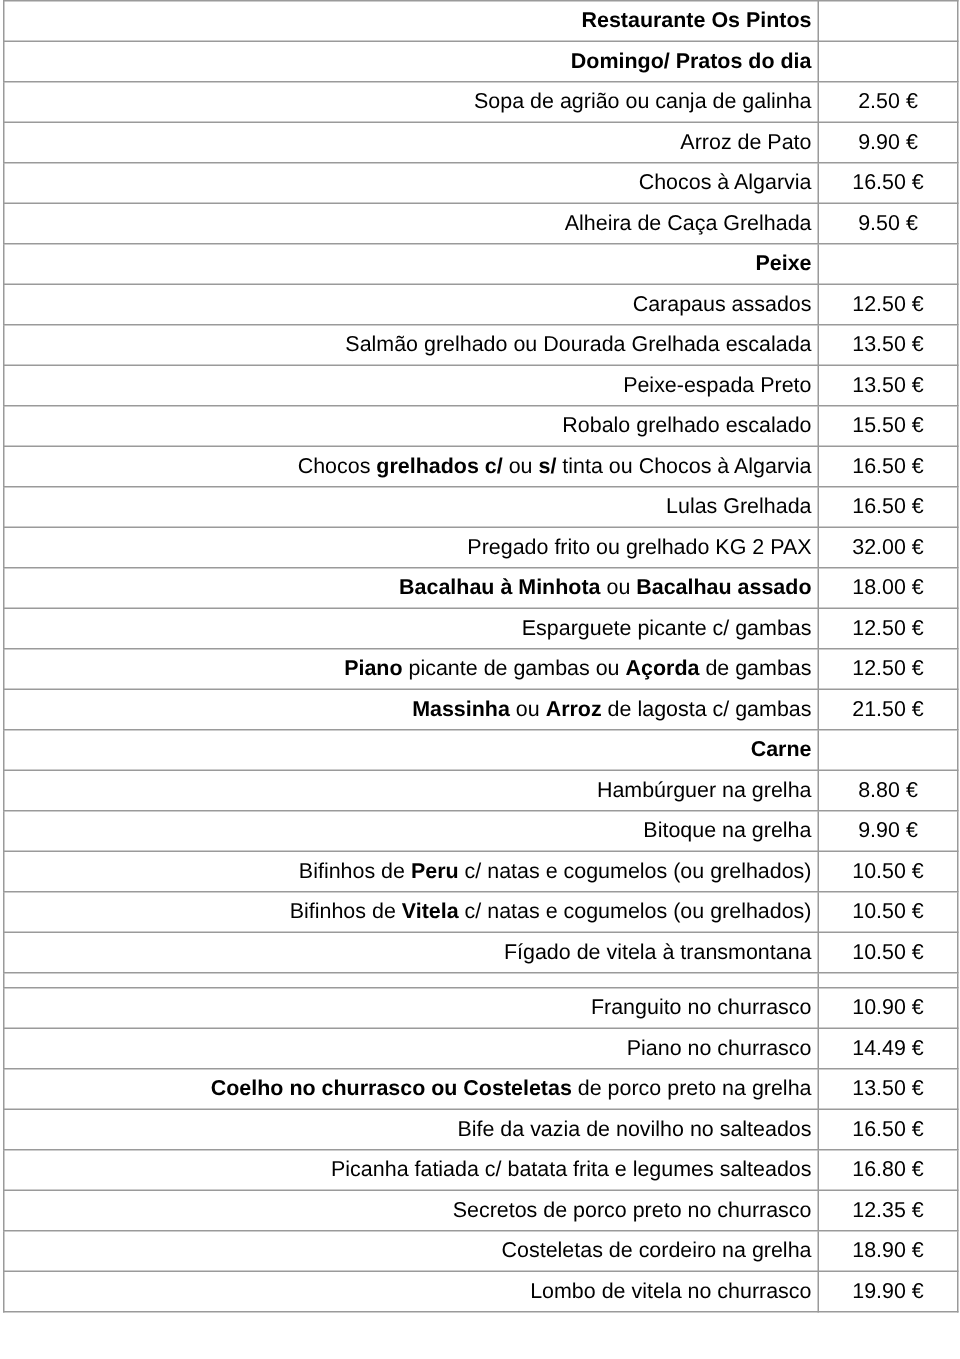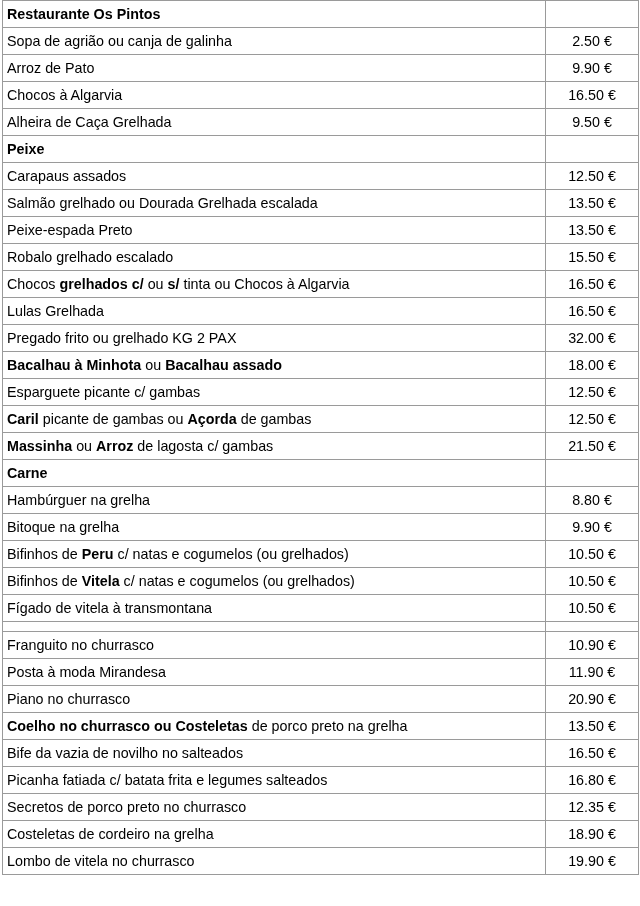--- a/index.html
+++ b/index.html
@@ -30,21 +30,21 @@
     font-size: 14.3px;
     line-height: 1.0;
     padding: 4px 4px 4px 4px;
     height: 18px;
     vertical-align: middle;
   }
   col.c-name { width: 543px; }
   col.c-price { width: 93px; }
 
   td.name {
-    text-align: left;
+    text-align: right;
   }
   td.price {
     text-align: center;
     font-size: 14px;
     white-space: nowrap;
   }
   tr.header td.name {
     font-weight: bold;
   }
   tr.section td.name {
@@ -63,20 +63,24 @@
   <table class="menu">
     <colgroup>
       <col class="c-name">
       <col class="c-price">
     </colgroup>
     <tbody id="menu-body">
         <tr class="header">
           <td class="name">Restaurante Os Pintos</td>
           <td class="price"></td>
         </tr>
+        <tr class="section">
+          <td class="name">Domingo/ Pratos do dia</td>
+          <td class="price"></td>
+        </tr>
         <tr class="item">
           <td class="name">Sopa de agrião ou canja de galinha</td>
           <td class="price">2.50 €</td>
         </tr>
         <tr class="item">
           <td class="name">Arroz de Pato</td>
           <td class="price">9.90 €</td>
         </tr>
         <tr class="item">
           <td class="name">Chocos à Algarvia</td>
@@ -120,21 +124,21 @@
         </tr>
         <tr class="item">
           <td class="name"><span class="b">Bacalhau à Minhota</span><span> ou </span><span class="b">Bacalhau assado</span></td>
           <td class="price">18.00 €</td>
         </tr>
         <tr class="item">
           <td class="name">Esparguete picante c/ gambas</td>
           <td class="price">12.50 €</td>
         </tr>
         <tr class="item">
-          <td class="name"><span class="b">Caril</span><span> picante de gambas ou </span><span class="b">Açorda</span><span> de gambas</span></td>
+          <td class="name"><span class="b">Piano</span><span> picante de gambas ou </span><span class="b">Açorda</span><span> de gambas</span></td>
           <td class="price">12.50 €</td>
         </tr>
         <tr class="item">
           <td class="name"><span class="b">Massinha</span><span> ou </span><span class="b">Arroz</span><span> de lagosta c/ gambas</span></td>
           <td class="price">21.50 €</td>
         </tr>
         <tr class="section">
           <td class="name">Carne</td>
           <td class="price"></td>
         </tr>
@@ -160,26 +164,22 @@
         </tr>
         <tr class="spacer">
           <td></td>
           <td></td>
         </tr>
         <tr class="item">
           <td class="name">Franguito no churrasco</td>
           <td class="price">10.90 €</td>
         </tr>
         <tr class="item">
-          <td class="name">Posta à moda Mirandesa</td>
-          <td class="price">11.90 €</td>
-        </tr>
-        <tr class="item">
           <td class="name">Piano no churrasco</td>
-          <td class="price">20.90 €</td>
+          <td class="price">14.49 €</td>
         </tr>
         <tr class="item">
           <td class="name"><span class="b">Coelho no churrasco ou Costeletas</span><span> de porco preto na grelha</span></td>
           <td class="price">13.50 €</td>
         </tr>
         <tr class="item">
           <td class="name">Bife da vazia de novilho no salteados</td>
           <td class="price">16.50 €</td>
         </tr>
         <tr class="item">

